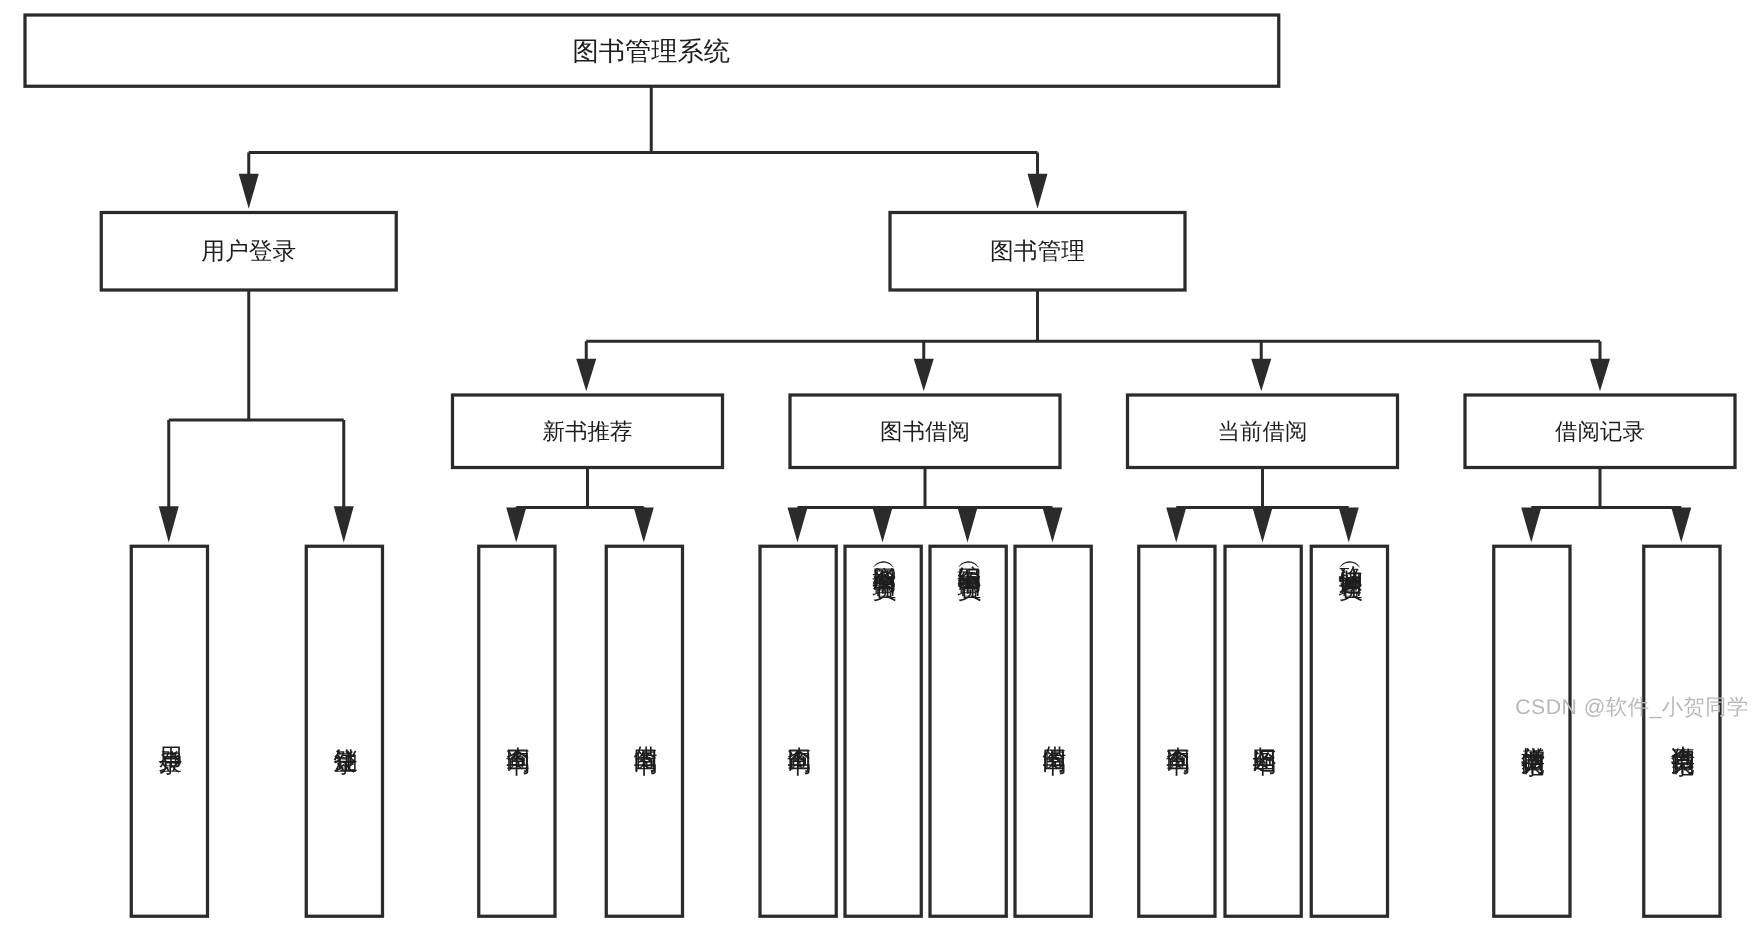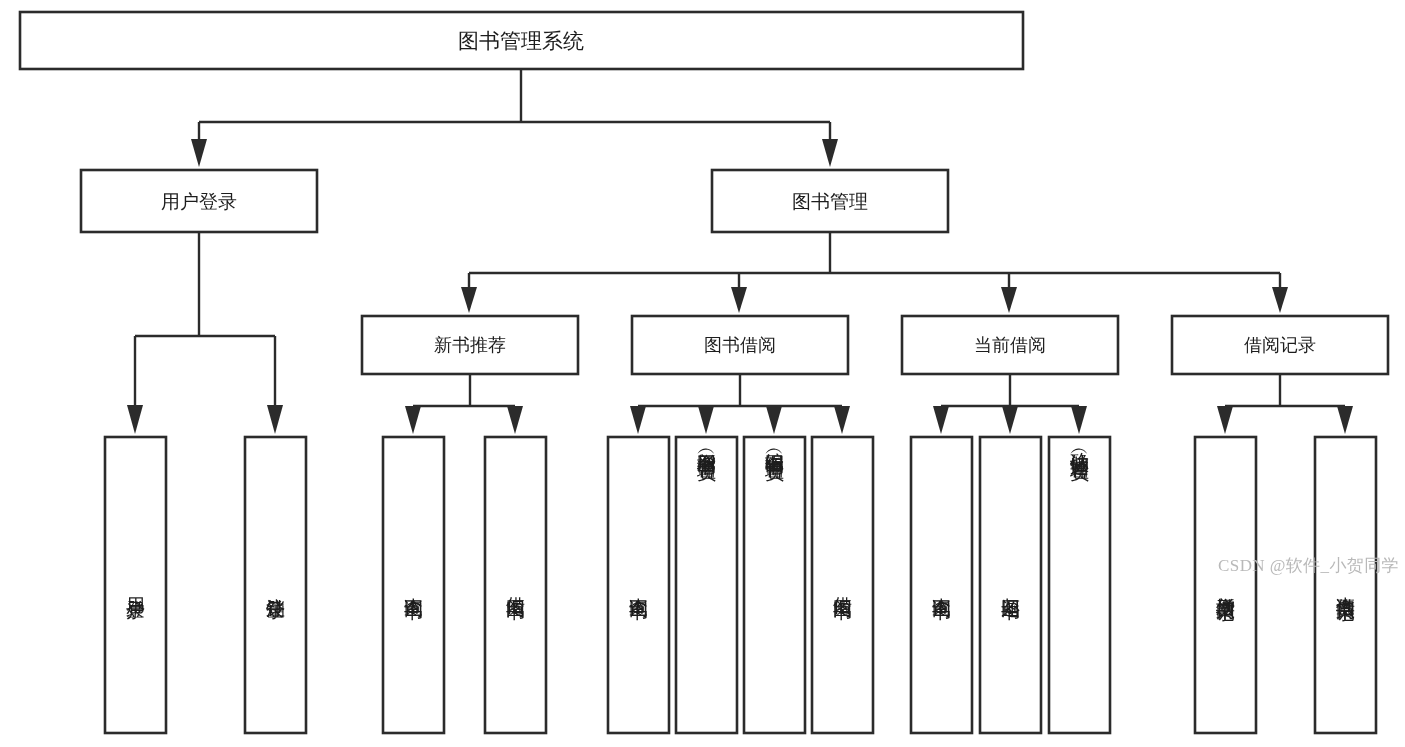--- a/index.html
+++ b/index.html
@@ -71,21 +71,21 @@
     line-height: 1.05;
     color: #1d1d1d;
     letter-spacing: 1.5px;
     white-space: nowrap;
     text-align: center;
   }
   .watermark {
     position: absolute;
     right: 6px;
     bottom: 6px;
-    font-family: Liberation Serif, serif;
+    font-family: Liberation Sans, sans-serif;
     font-size: 17px;
     color: #b9b9b9;
     white-space: nowrap;
     letter-spacing: 0.4px;
   }
 </style>
 </head>
 <body>
 
 <div id="diagram-root">

